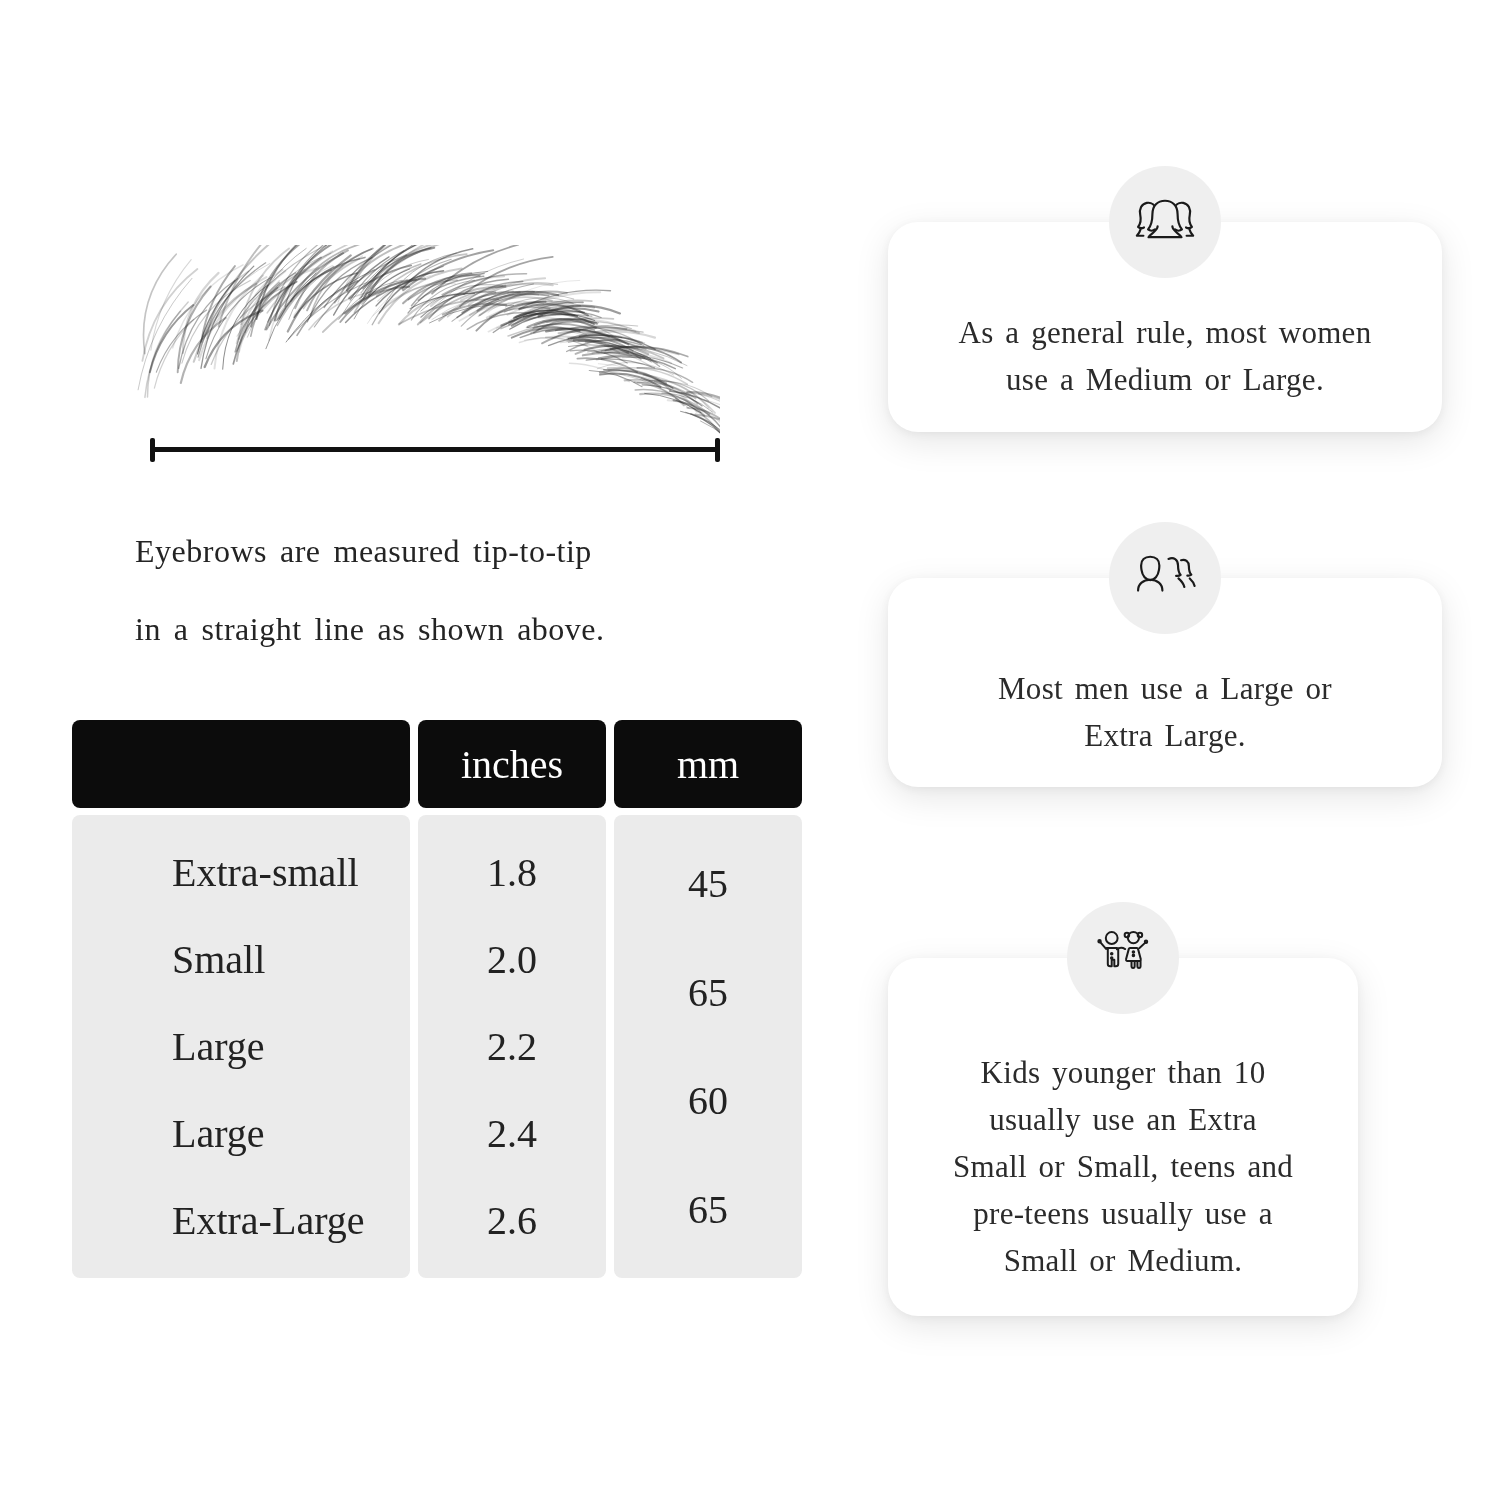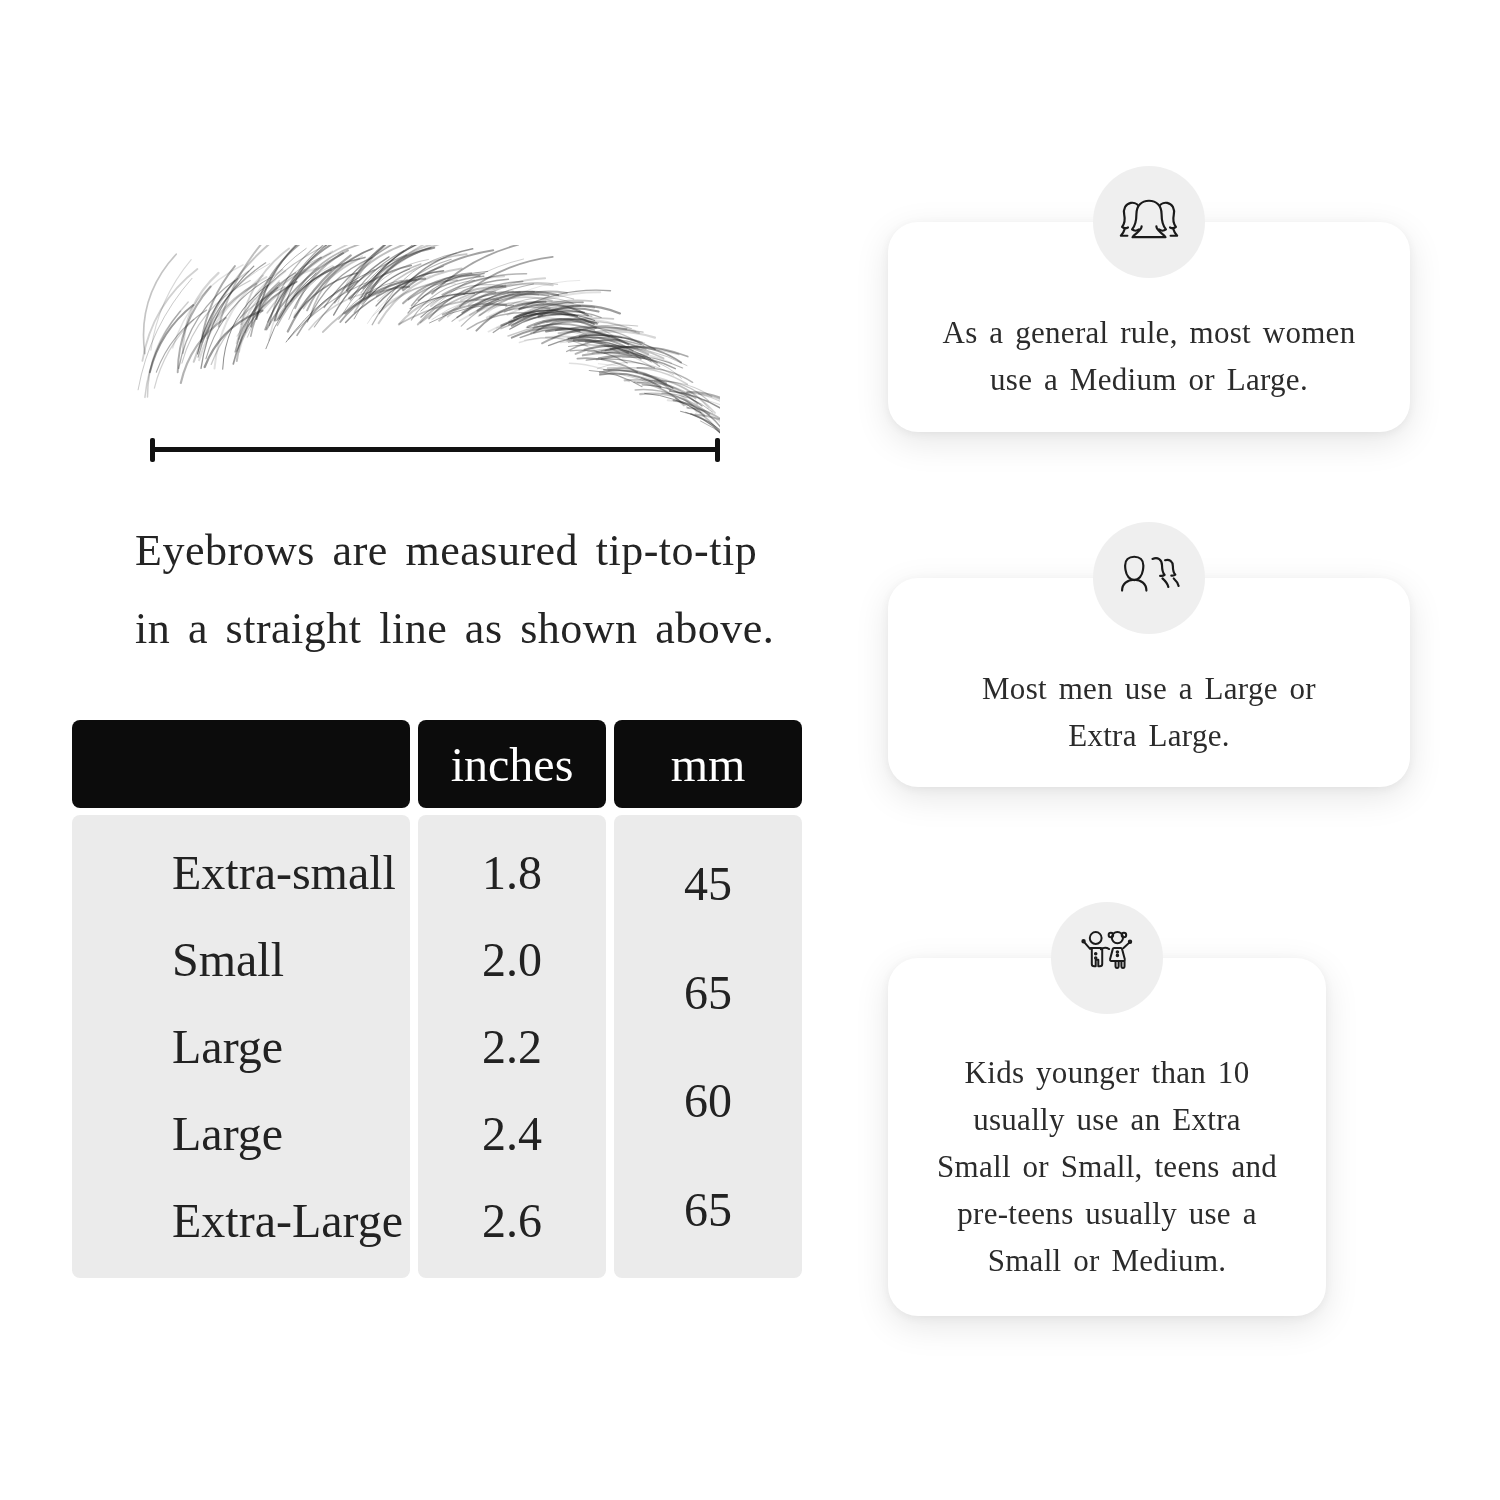--- a/index.html
+++ b/index.html
@@ -17,48 +17,49 @@
   #brow-wrap svg{width:100%;height:100%;display:block;}
 
   .measure-line{position:absolute;left:150px;top:438px;width:570px;height:24px;}
   .measure-line .bar{position:absolute;left:0;right:0;top:9px;height:5px;background:#111;border-radius:2px;}
   .measure-line .cap{position:absolute;top:0;width:5px;height:24px;background:#111;border-radius:2px;}
   .measure-line .cap.left{left:0;}
   .measure-line .cap.right{right:0;}
 
   .caption{
     position:absolute;left:135px;top:512px;
-    font-size:44px;line-height:78px;color:#242424;
+    font-size:32px;line-height:78px;color:#242424;
     letter-spacing:0.5px;word-spacing:0.14em;white-space:nowrap;
   }
 
   
   .size-table{
     position:absolute;left:72px;top:720px;width:681px;
     display:grid;grid-template-columns:338px 188px 188px;
     grid-template-rows:88px 463px;column-gap:8px;row-gap:7px;
-    font-size:48px;
+    font-size:40px;
   }
   .size-table .th{
     background:#0c0c0c;border-radius:8px;color:#fff;
     display:flex;align-items:center;justify-content:center;
   }
   .size-table .col{
     background:#ebebeb;border-radius:8px;
     display:flex;flex-direction:column;justify-content:space-around;
     padding:14px 0;
   }
   .size-table .cell{flex:1;display:flex;align-items:center;color:#222;}
   .size-table .col.labels .cell{justify-content:flex-start;padding-left:100px;}
   .size-table .col.nums .cell{justify-content:center;}
 
   
   .card{
     position:absolute;background:#ffffff;border-radius:30px;
     box-shadow:0 10px 35px rgba(0,0,0,0.10),0 2px 10px rgba(0,0,0,0.05);
+    padding-left:32px;
   }
   .card.c1{left:888px;top:222px;width:522px;height:210px;}
   .card.c2{left:888px;top:578px;width:522px;height:209px;}
   .card.c3{left:888px;top:958px;width:438px;height:358px;}
   .badge{
     position:absolute;left:50%;top:0;transform:translate(-50%,-50%);
     width:112px;height:112px;border-radius:50%;background:#efefef;
     display:flex;align-items:center;justify-content:center;
   }
   .badge svg{width:66px;height:66px;}

